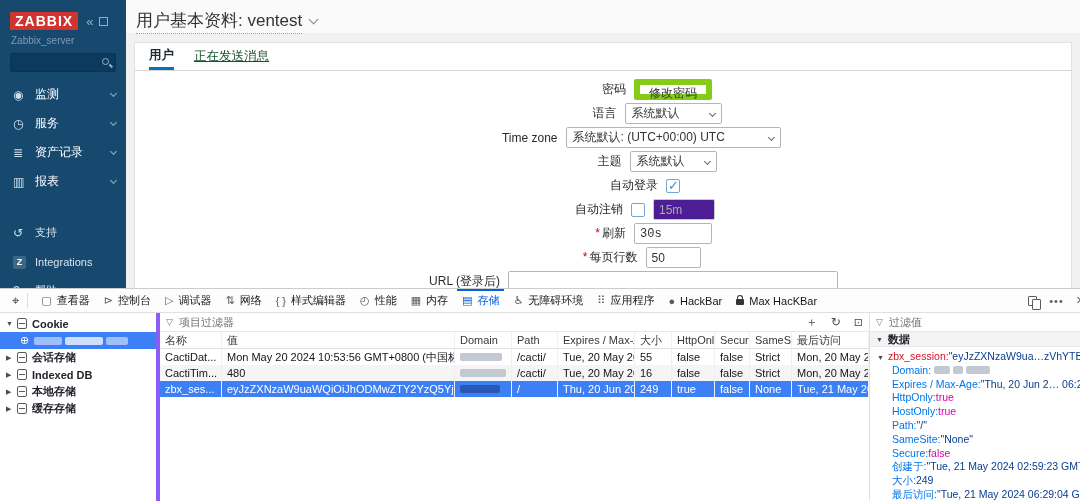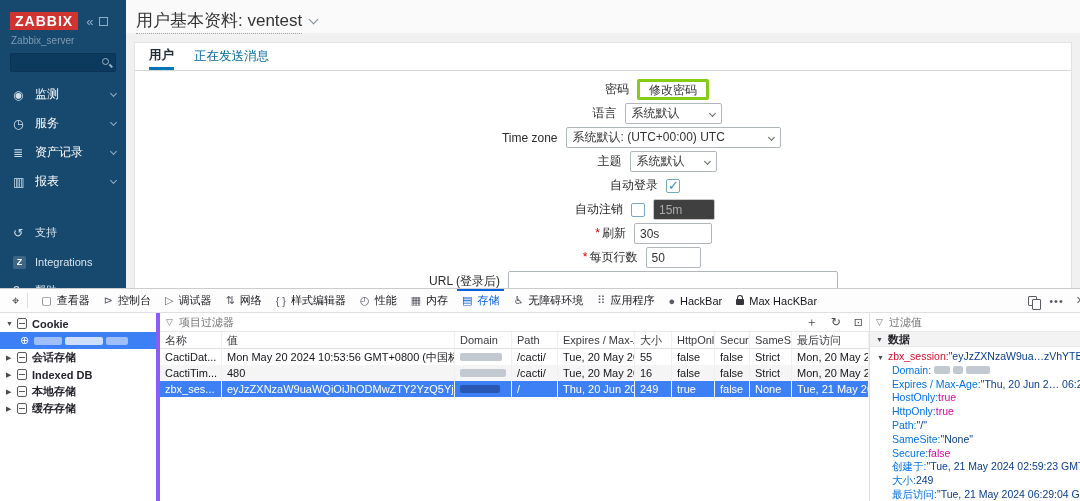--- a/index.html
+++ b/index.html
@@ -31,30 +31,30 @@
 
   
   .zbx-main { position:absolute; left:126px; top:0; right:0; height:289px; background:#f1f1f1; }
   .zbx-title-row { padding:9px 0 0 10px; background:#fafafa; height:33px; }
   .zbx-title { font-size:17px; color:#333; display:inline-block; border-bottom:1px dotted #97a6b0; padding-bottom:1px; cursor:pointer; }
   .zbx-title-chev { display:inline-block; width:7px; height:7px; border-right:1.5px solid #7d8b94; border-bottom:1.5px solid #7d8b94; transform:rotate(45deg); margin:0 0 3px 8px; }
   .zbx-card { position:absolute; left:8px; top:42px; right:8px; height:280px; background:#fff; border:1px solid #dfe3e6; }
   .zbx-tabs { display:flex; padding:0 14px; border-bottom:1px solid #d6d6d6; height:28px; align-items:stretch; }
   .zbx-tab { display:flex; align-items:center; margin-right:20px; font-size:12.5px; cursor:pointer; }
   .zbx-tab.active { color:#1f2c33; font-weight:bold; border-bottom:3px solid #0275b8; }
-  .zbx-tab.link { color:#0369a1; }
+  .zbx-tab.link { color:#14532d;text-decoration:underline; }
   .zbx-form { padding:8px 14px 0 14px; }
   .f-row { display:flex; align-items:center; height:21px; margin-bottom:3px;justify-content:center; }
   .f-label { width:132px; text-align:right; font-size:12px; color:#2b2b2b; margin-right:8px; white-space:nowrap; flex:none; }
   .req { color:#d40000; margin-right:2px; }
-  .zbx-btn { height:21px; border:3px solid #84cc16; background:#fff; color:#333; font-size:12px; padding:0 9px; border-radius:2px; cursor:pointer; font-family:inherit; }
+  .zbx-btn { height:21px; border:6px solid #84cc16; background:#fff; color:#333; font-size:12px; padding:0 9px; border-radius:2px; cursor:pointer; font-family:inherit; }
   .zbx-select { position:relative; height:21px; border:1px solid #b0b7bb; background:#fff; border-radius:2px; font-size:12px; color:#333; display:flex; align-items:center; padding:0 18px 0 6px; cursor:pointer; }
   .zbx-select .sel-chev { position:absolute; right:6px; top:7px; width:5px; height:5px; border-right:1.4px solid #666; border-bottom:1.4px solid #666; transform:rotate(45deg); }
   .zbx-input { height:21px; border:1px solid #b0b7bb; border-radius:2px; font-size:12px; color:#333; padding:0 5px; font-family:inherit; background:#fff; }
-  .zbx-input:disabled { background:#404040; color:#aaa; border-color:#c9c9c9; }
+  .zbx-input:disabled { background:#4c1d95; color:#aaa; border-color:#c9c9c9; }
   .zbx-cb { width:14px; height:14px; border:1px solid #77a7c6; border-radius:2px; background:#fff; position:relative; cursor:pointer; flex:none; }
   .zbx-cb.checked::after { content:"✓"; position:absolute; left:1px; top:-2px; color:#2f93d4; font-size:13px; font-weight:bold; }
 
   
   .devtools { position:absolute; left:0; top:288px; width:1080px; height:213px; background:#fff; border-top:1px solid #ccc; font-size:11px; color:#15141a; }
   .dt-toolbar { display:flex; align-items:center; height:24px; border-bottom:1px solid #e0e0e2; background:#fdfdfd; padding-left:8px; }
   .dt-pick { font-size:13px; color:#3c3c43; margin:0 8px 0 4px; cursor:pointer; }
   .dt-sep { width:1px; height:15px; background:#ddd; margin-right:6px; }
   .dt-tab { display:flex; align-items:center; gap:5px; padding:0 7px; height:24px; cursor:pointer; white-space:nowrap; position:relative; color:#15141a; }
   .dt-tab .dt-ico { font-size:11px; color:#5b5b66; }
@@ -204,21 +204,21 @@
             <div class="f-label">自动登录</div>
             <div class="zbx-cb checked"></div>
           </div>
           <div class="f-row">
             <div class="f-label">自动注销</div>
             <div class="zbx-cb"></div>
             <input class="zbx-input" style="width: 62px; margin-left: 8px;" disabled="" value="15m">
           </div>
           <div class="f-row">
             <div class="f-label"><span class="req">*</span><span>刷新</span></div>
-            <input class="zbx-input" style="width: 78px;" value="30s">
+            <input class="zbx-input" style="width: 78px; font-family: Liberation Mono, monospace;" value="30s">
           </div>
           <div class="f-row">
             <div class="f-label"><span class="req">*</span><span>每页行数</span></div>
             <input class="zbx-input" style="width: 55px;" value="50">
           </div>
           <div class="f-row">
             <div class="f-label">URL (登录后)</div>
             <input class="zbx-input" style="width: 330px;" value="">
           </div>
         </div>
@@ -388,22 +388,22 @@
           <span>过滤值</span>
         </div>
         <div class="det-section">
           <span class="twisty">▼</span>
           <span>数据</span>
         </div>
         <div class="det-list">
           <div class="det-row root"><span class="twisty">▼</span><span class="k red">zbx_session</span><span class="v-str">"eyJzZXNzaW9ua…zVhYTBhIn0%3D</span></div>
           <div class="det-row"><span class="k">Domain</span><span class="censor gray" style="width:16px;margin-left:3px"></span><span class="censor gray" style="width:10px"></span><span class="censor gray" style="width:24px"></span></div>
           <div class="det-row"><span class="k">Expires / Max-Age</span><span class="v-str">"Thu, 20 Jun 2… 06:29:04 GM</span></div>
+          <div class="det-row"><span class="k">HttpOnly</span><span class="v-bool">true</span></div>
           <div class="det-row"><span class="k">HostOnly</span><span class="v-bool">true</span></div>
-          <div class="det-row"><span class="k">HttpOnly</span><span class="v-bool">true</span></div>
           <div class="det-row"><span class="k">Path</span><span class="v-str">"/"</span></div>
           <div class="det-row"><span class="k">SameSite</span><span class="v-str">"None"</span></div>
           <div class="det-row"><span class="k">Secure</span><span class="v-bool">false</span></div>
           <div class="det-row"><span class="k">创建于</span><span class="v-str">"Tue, 21 May 2024 02:59:23 GMT"</span></div>
           <div class="det-row"><span class="k">大小</span><span class="v-str">249</span></div>
           <div class="det-row"><span class="k">最后访问</span><span class="v-str">"Tue, 21 May 2024 06:29:04 GMT"</span></div>
         </div>
       </div>
     </div>
   </div>

